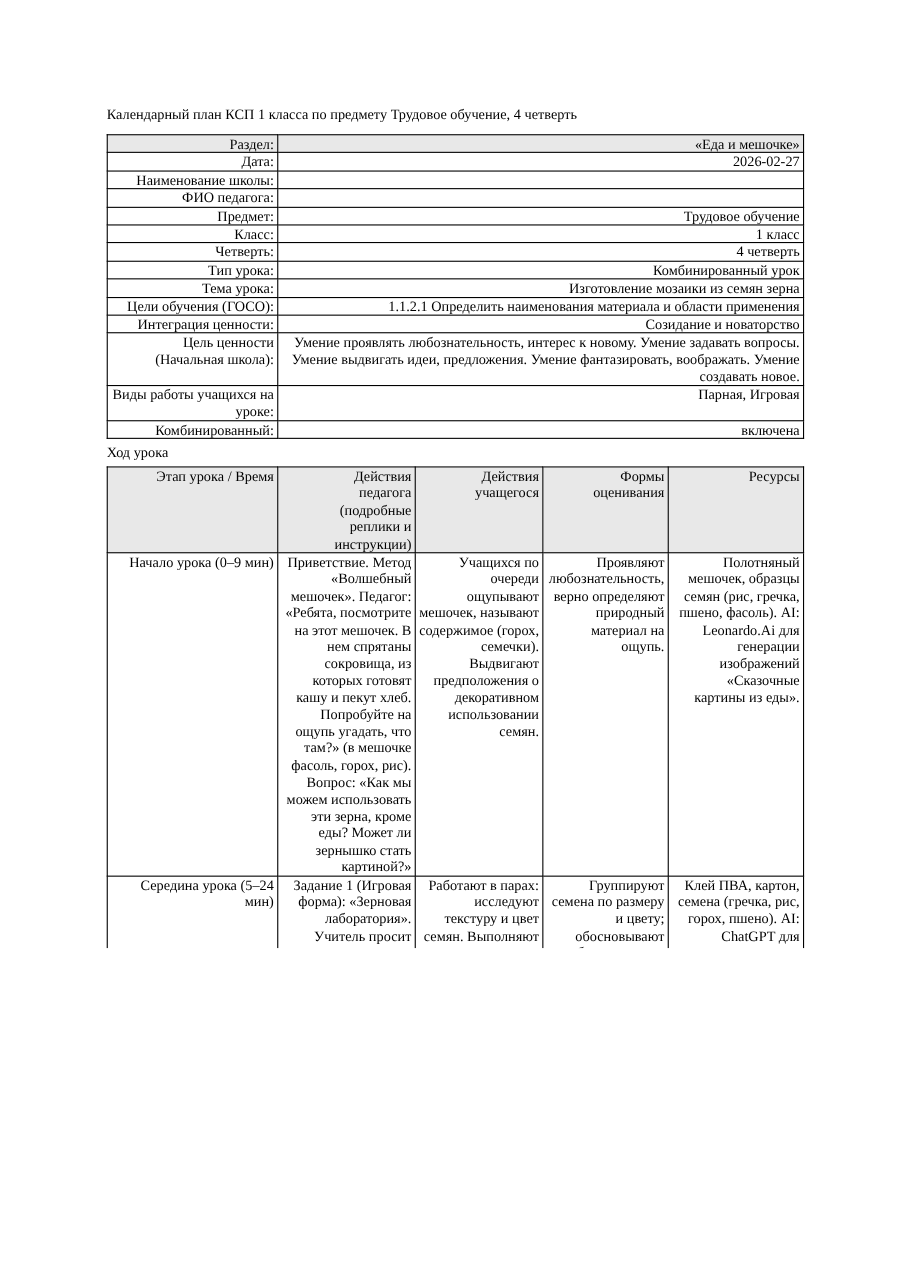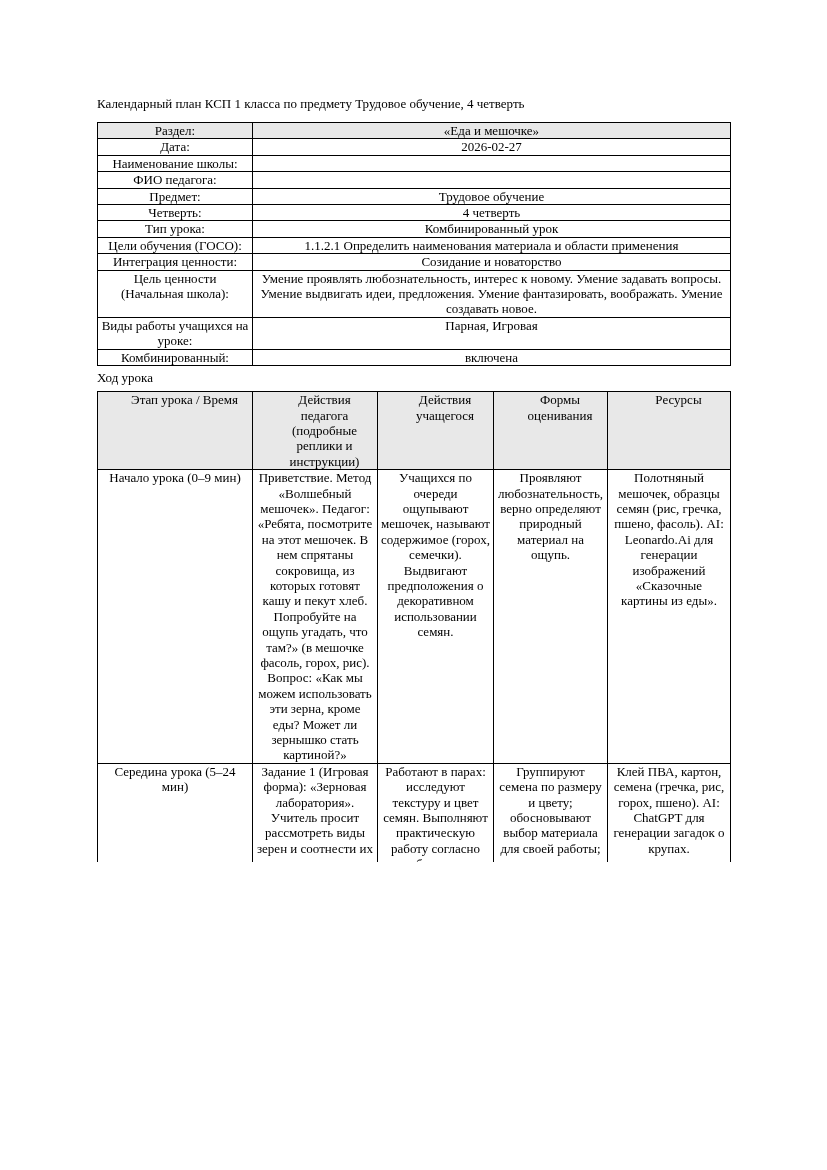--- a/index.html
+++ b/index.html
@@ -31,21 +31,21 @@
   table {
     border-collapse: collapse;
     table-layout: fixed;
     width: 633px;
     font-size: 13px;
   }
   td, th {
     border: 1px solid #000000;
     padding: 0 3px;
     vertical-align: top;
-    text-align: center;
+    text-align: right;
     font-weight: normal;
     line-height: 15.4px;
     overflow: hidden;
     word-wrap: break-word;
   }
   .info-table td { height: 15.4px; }
   .gray-row td, .lesson-table thead th { background: #e8e8e8; }
   .lesson-table thead th { height: 62px; padding-left: 22px; }
   .section-heading {
     font-size: 13px;
@@ -85,26 +85,34 @@
         </tr>
         <tr>
           <td>ФИО педагога:</td>
           <td></td>
         </tr>
         <tr>
           <td>Предмет:</td>
           <td>Трудовое обучение</td>
         </tr>
         <tr>
+          <td>Класс:</td>
+          <td>1 класс</td>
+        </tr>
+        <tr>
           <td>Четверть:</td>
           <td>4 четверть</td>
         </tr>
         <tr>
           <td>Тип урока:</td>
           <td>Комбинированный урок</td>
+        </tr>
+        <tr>
+          <td>Тема урока:</td>
+          <td>Изготовление мозаики из семян зерна</td>
         </tr>
         <tr>
           <td>Цели обучения (ГОСО):</td>
           <td>1.1.2.1 Определить наименования материала и области применения</td>
         </tr>
         <tr>
           <td>Интеграция ценности:</td>
           <td>Созидание и новаторство</td>
         </tr>
         <tr>

